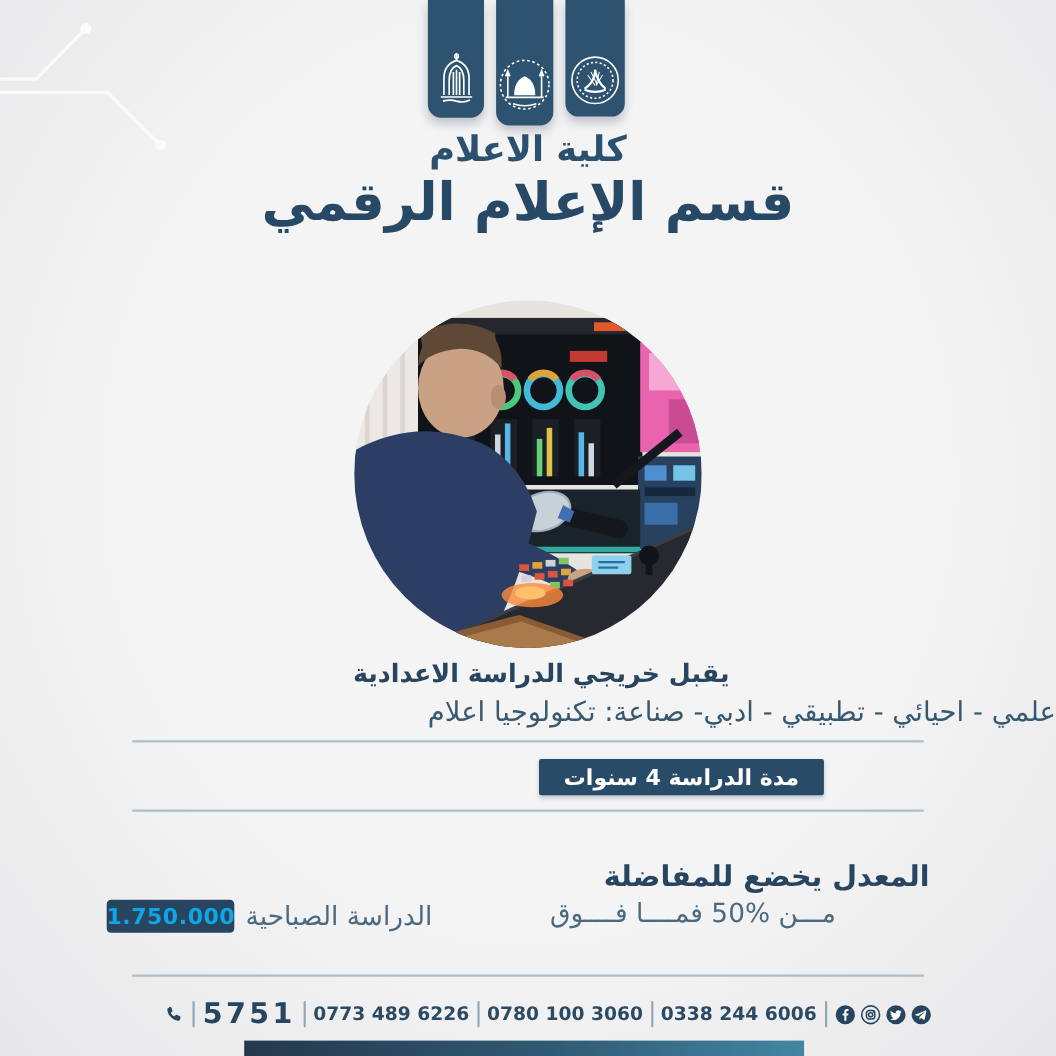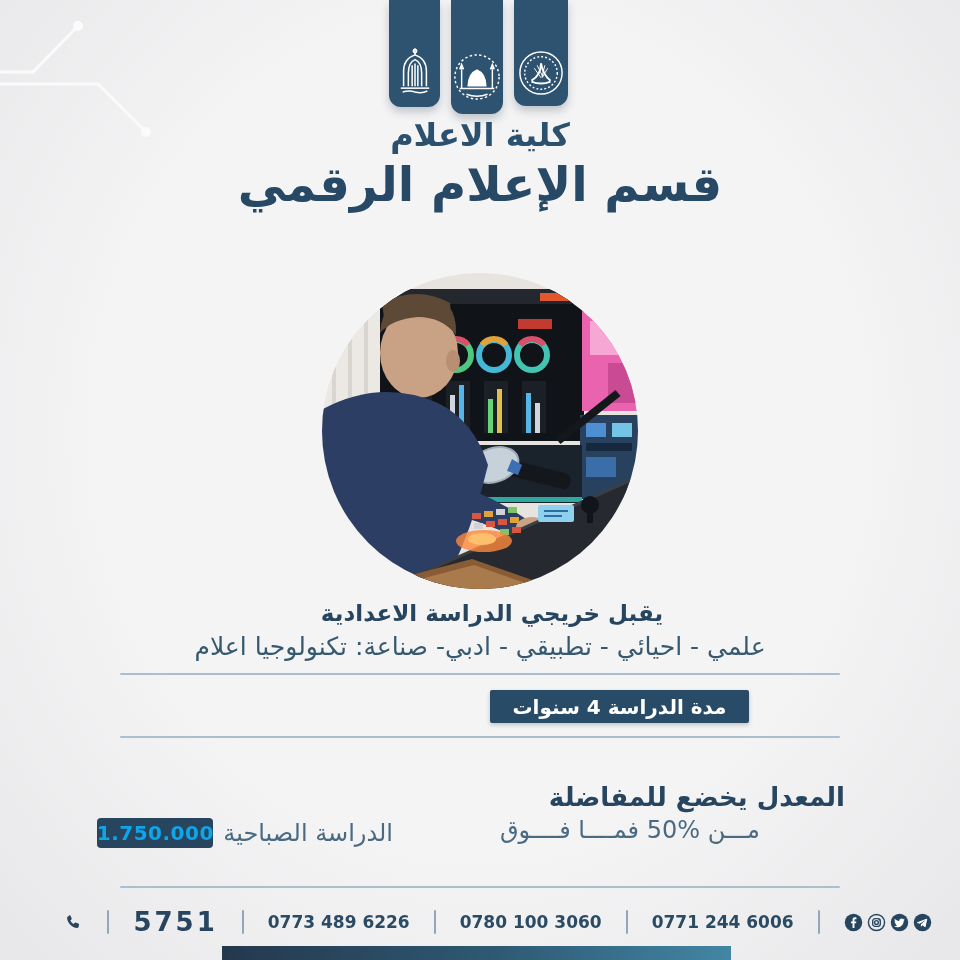--- a/index.html
+++ b/index.html
@@ -25,21 +25,21 @@
   .dept-title{position:absolute;top:156px;left:0;right:0;text-align:center;
     font-size:48px;font-weight:bold;color:#274966;direction:rtl;}
 
   
   .photo-wrap{position:absolute;left:322px;top:273px;width:316px;height:316px;border-radius:50%;
     overflow:hidden;z-index:2;}
 
   
   .adm1{position:absolute;top:600px;left:0;right:0;text-align:center;direction:rtl;
     font-size:23px;font-weight:bold;color:#27455e;margin-left:24px;}
-  .adm2{position:absolute;top:632px;left:0;right:0;text-align:center;direction:rtl;
+  .adm2{position:absolute;top:632px;left:0;right:0;direction:rtl;
     font-size:25px;color:#37596f;}
 
   .hr{position:absolute;left:120px;width:720px;height:2px;background:#a9bfcc;border-radius:2px;}
   .hr1{top:673px;} .hr2{top:736px;} .hr3{top:886px;}
 
   
   .pills{position:absolute;top:690px;left:216px;width:533px;display:flex;direction:rtl;
     justify-content:space-between;}
   .pill{background:#284b67;color:#fff;font-weight:bold;font-size:20px;height:33px;
     display:flex;align-items:center;justify-content:center;border-radius:2px;
@@ -56,21 +56,21 @@
     font-size:26px;font-weight:bold;color:#27455e;}
   .fee-row{position:absolute;top:818px;left:125px;width:268px;display:flex;direction:rtl;
     justify-content:flex-start;align-items:center;gap:10px;}
   .fee-label{font-size:24px;color:#4a6a82;white-space:nowrap;}
   .price-badge{background:#27455e;color:#0ea5e9;font-weight:bold;font-size:20px;
     border-radius:4px;height:30px;min-width:116px;display:flex;align-items:center;justify-content:center;
     direction:ltr;letter-spacing:.5px;}
 
   
   .contact{position:absolute;top:904px;left:0;right:0;height:36px;display:flex;direction:ltr;
-    align-items:center;justify-content:center;gap:24px;color:#2b4a63;margin-left:36px;}
+    align-items:center;justify-content:center;gap:7px;color:#2b4a63;margin-left:36px;}
   .sep{width:2px;height:24px;background:#93a8b6;border-radius:1px;}
   .short-num{font-size:26px;font-weight:bold;letter-spacing:3px;color:#27455e;}
   .phone-num{font-size:17px;font-weight:bold;color:#2b4a63;white-space:nowrap;}
   .socials{display:flex;gap:4px;align-items:center;}
   .soc{width:19px;height:19px;}
 
   .bottom-bar{position:absolute;left:222px;top:946px;width:509px;height:14px;
     background:linear-gradient(90deg,#24384d 0%,#2f5a74 55%,#4286a4 100%);}
 </style>
 </head>
@@ -276,21 +276,21 @@
     <svg class="soc" width="22" height="22" viewBox="0 0 24 24">
       <path d="M6.6 2.8 C7.4 2.6 8.2 3 8.5 3.8 L9.6 6.6 C9.9 7.3 9.7 8.1 9.1 8.6 L7.9 9.6 C8.8 11.5 10.3 13 12.2 13.9 L13.2 12.7 C13.7 12.1 14.5 11.9 15.2 12.2 L18 13.3 C18.8 13.6 19.2 14.4 19 15.2 L18.5 17.5 C18.3 18.4 17.5 19 16.6 18.9 C9.9 18.2 4.6 12.9 3.9 6.2 C3.8 5.3 4.4 4.5 5.3 4.3 Z" fill="#27455e"></path>
     </svg>
     <span class="sep"></span>
     <span class="short-num">5751</span>
     <span class="sep"></span>
     <span class="phone-num" dir="ltr">0773 489 6226</span>
     <span class="sep"></span>
     <span class="phone-num" dir="ltr">0780 100 3060</span>
     <span class="sep"></span>
-    <span class="phone-num" dir="ltr">0771 244 6006</span>
+    <span class="phone-num" dir="ltr">0338 244 6006</span>
     <span class="sep"></span>
     <span class="socials">
       <svg class="soc" viewBox="0 0 24 24">
         <circle cx="12" cy="12" r="11" fill="#27455e"></circle>
         <path d="M13.2 19 v-6 h2 l.4-2.4 h-2.4 v-1.5 c0-.8.3-1.3 1.3-1.3 h1.2 V5.6 c-.3 0-1-.1-1.9-.1 -1.9 0-3 1.1-3 3 v2.1 H8.8 V13 h2 v6 Z" fill="#ffffff"></path>
       </svg>
       <svg class="soc" viewBox="0 0 24 24">
         <circle cx="12" cy="12" r="10.2" fill="none" stroke="#27455e" stroke-width="1.8"></circle>
         <rect x="7.2" y="7.2" width="9.6" height="9.6" rx="3" fill="none" stroke="#27455e" stroke-width="1.7"></rect>
         <circle cx="12" cy="12" r="2.4" fill="none" stroke="#27455e" stroke-width="1.7"></circle>

